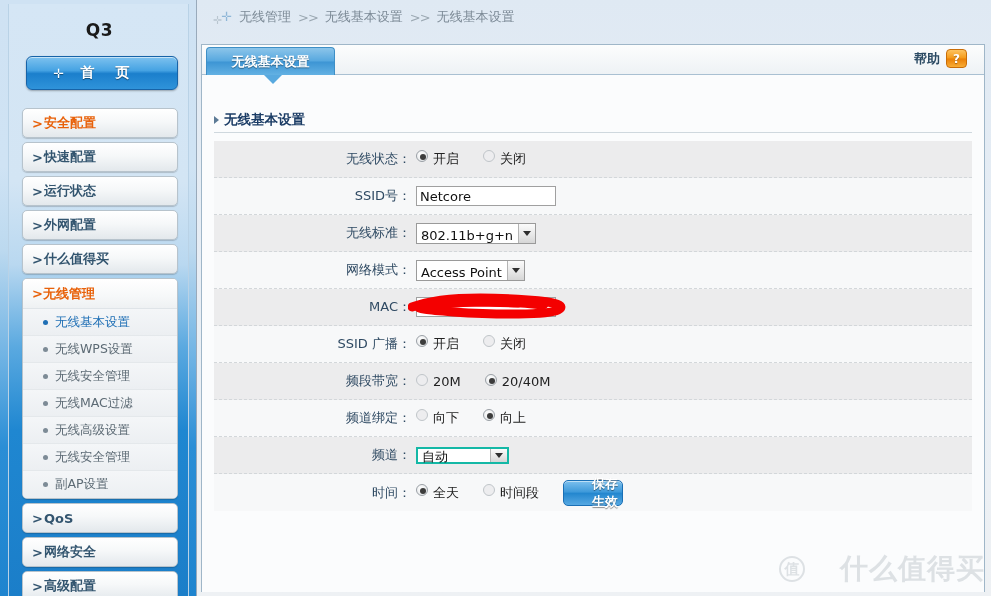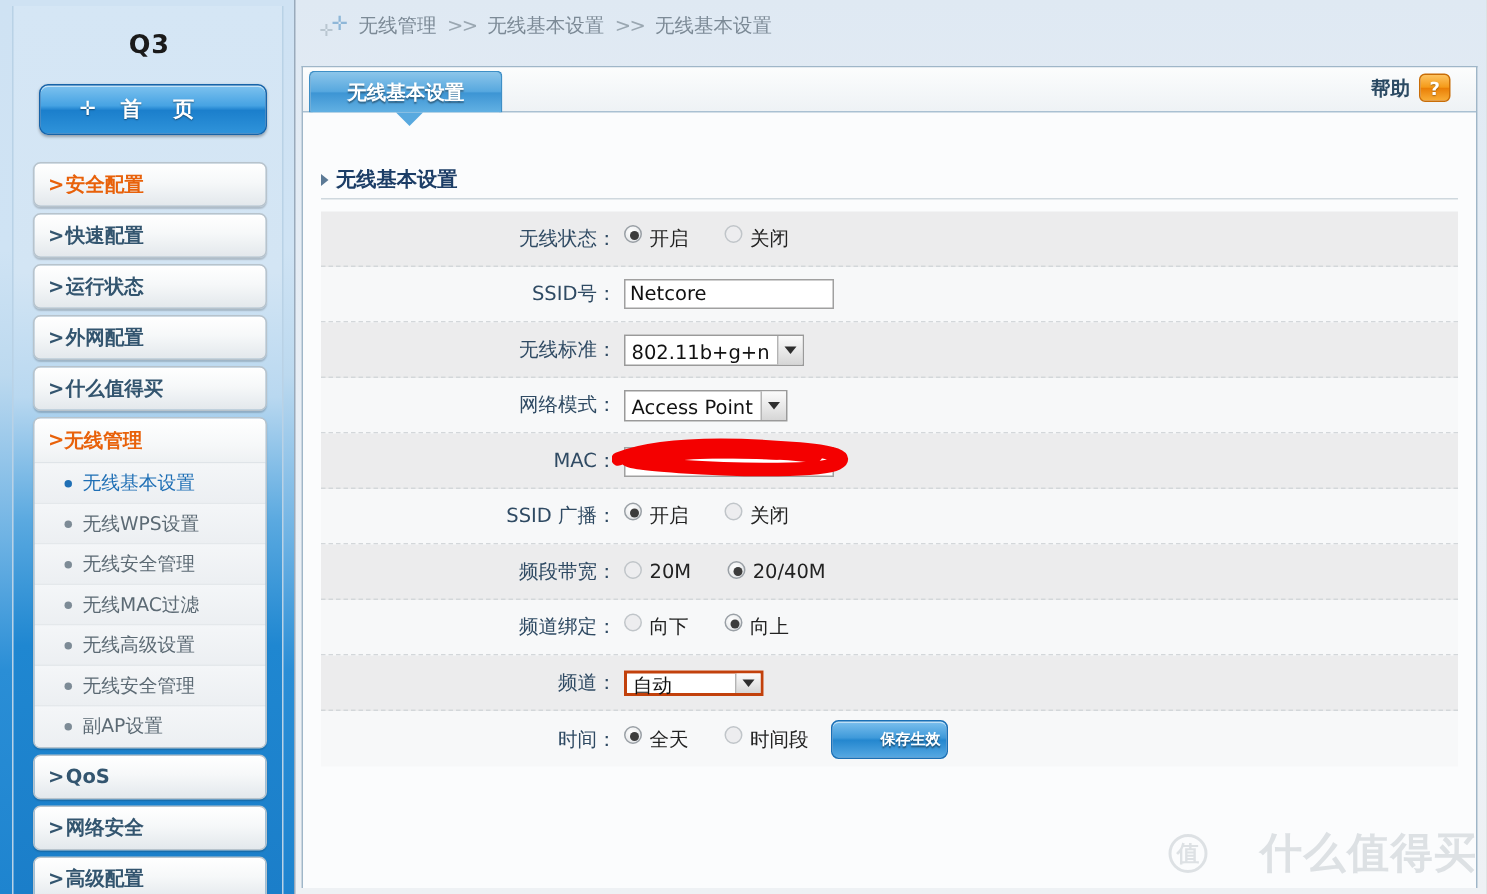--- a/index.html
+++ b/index.html
@@ -241,21 +241,21 @@
   }
   .text-input.wide { width: 140px; }
 
   .sel {
     height: 21px;
     border: 1px solid #9a9a9a;
     background: #ffffff;
     display: inline-flex; align-items: stretch;
     cursor: pointer;
   }
-  .sel.focused { border: 2px solid #c2410c; height: 17px; }
+  .sel.focused { border: 2px solid #14b8a6; height: 17px; }
   .sel .sel-text {
     padding: 4px 5px 0 4px;
     font-size: 13px; color: #111;
     display: flex; align-items: center;
     white-space: nowrap;
   }
   .sel .sel-arrow {
     width: 17px; flex: none;
     border-left: 1px solid #b4b4b4;
     background: linear-gradient(180deg, #fbfbfb 0%, #e8e8e8 55%, #d6d6d6 100%);
@@ -277,26 +277,26 @@
     width: 160px; height: 26px;
     pointer-events: none;
   }
 
   #save-row {
     position: absolute; left: 12px; top: 435px;
     width: 758px;
     display: flex; justify-content: center;
   }
   #save-button {
-    width: 78px; height: 26px;
+    width: 60px; height: 26px;
     border-radius: 5px;
     border: 1px solid #1a6fb5;
     background: linear-gradient(180deg, #7cc0ee 0%, #3f9ada 45%, #2487cf 52%, #56a8e2 100%);
     box-shadow: inset 0 1px 0 rgba(255,255,255,.5);
-    color: #fff; font-size: 10px; font-weight: bold;
+    color: #fff; font-size: 13px; font-weight: bold;
     display: flex; align-items: center; justify-content: center;
     cursor: pointer;
     text-shadow: 0 1px 1px rgba(0,0,0,.45);
     padding-left: 28px;
   }
 
   #watermark {
     position: absolute; right: 6px; bottom: 8px;
     display: flex; align-items: center; gap: 7px;
     opacity: .30; pointer-events: none;

